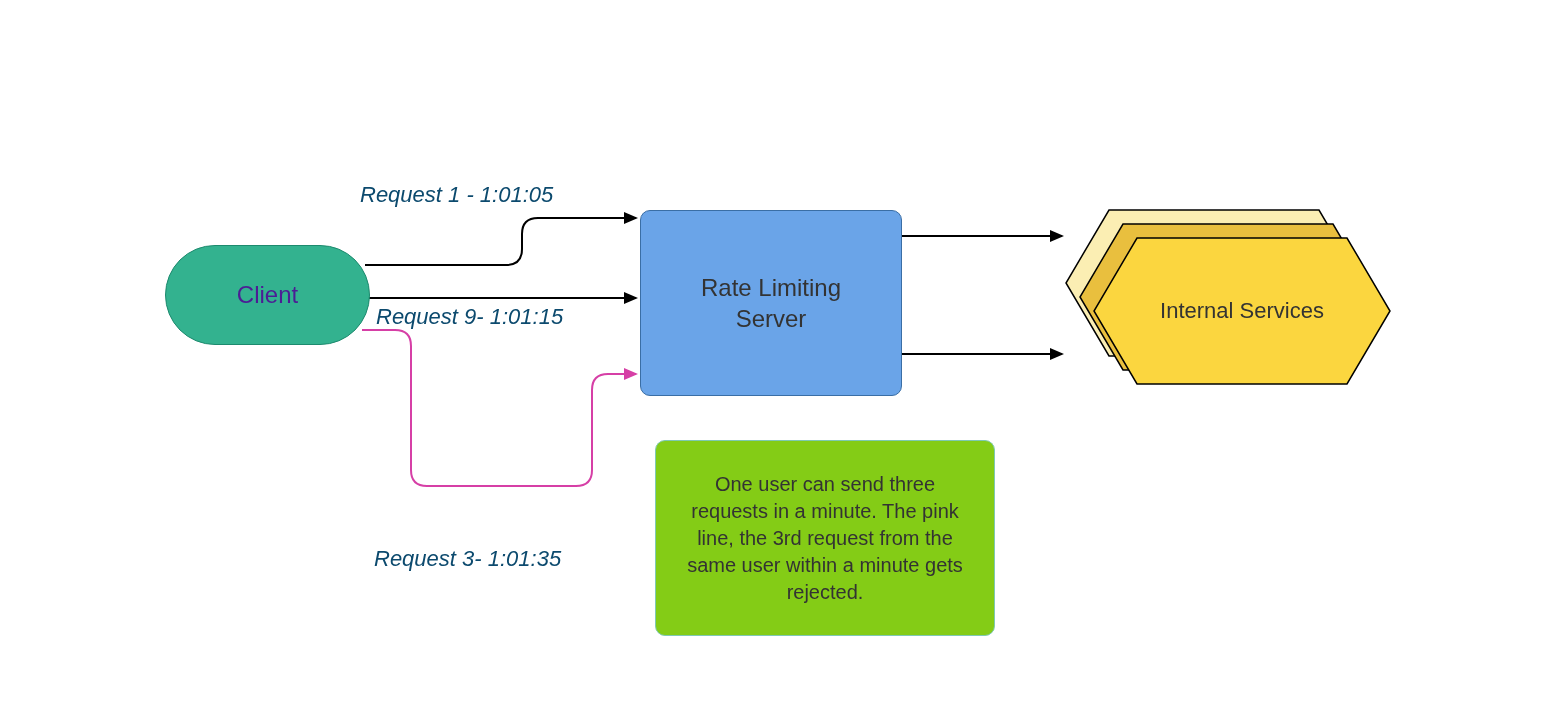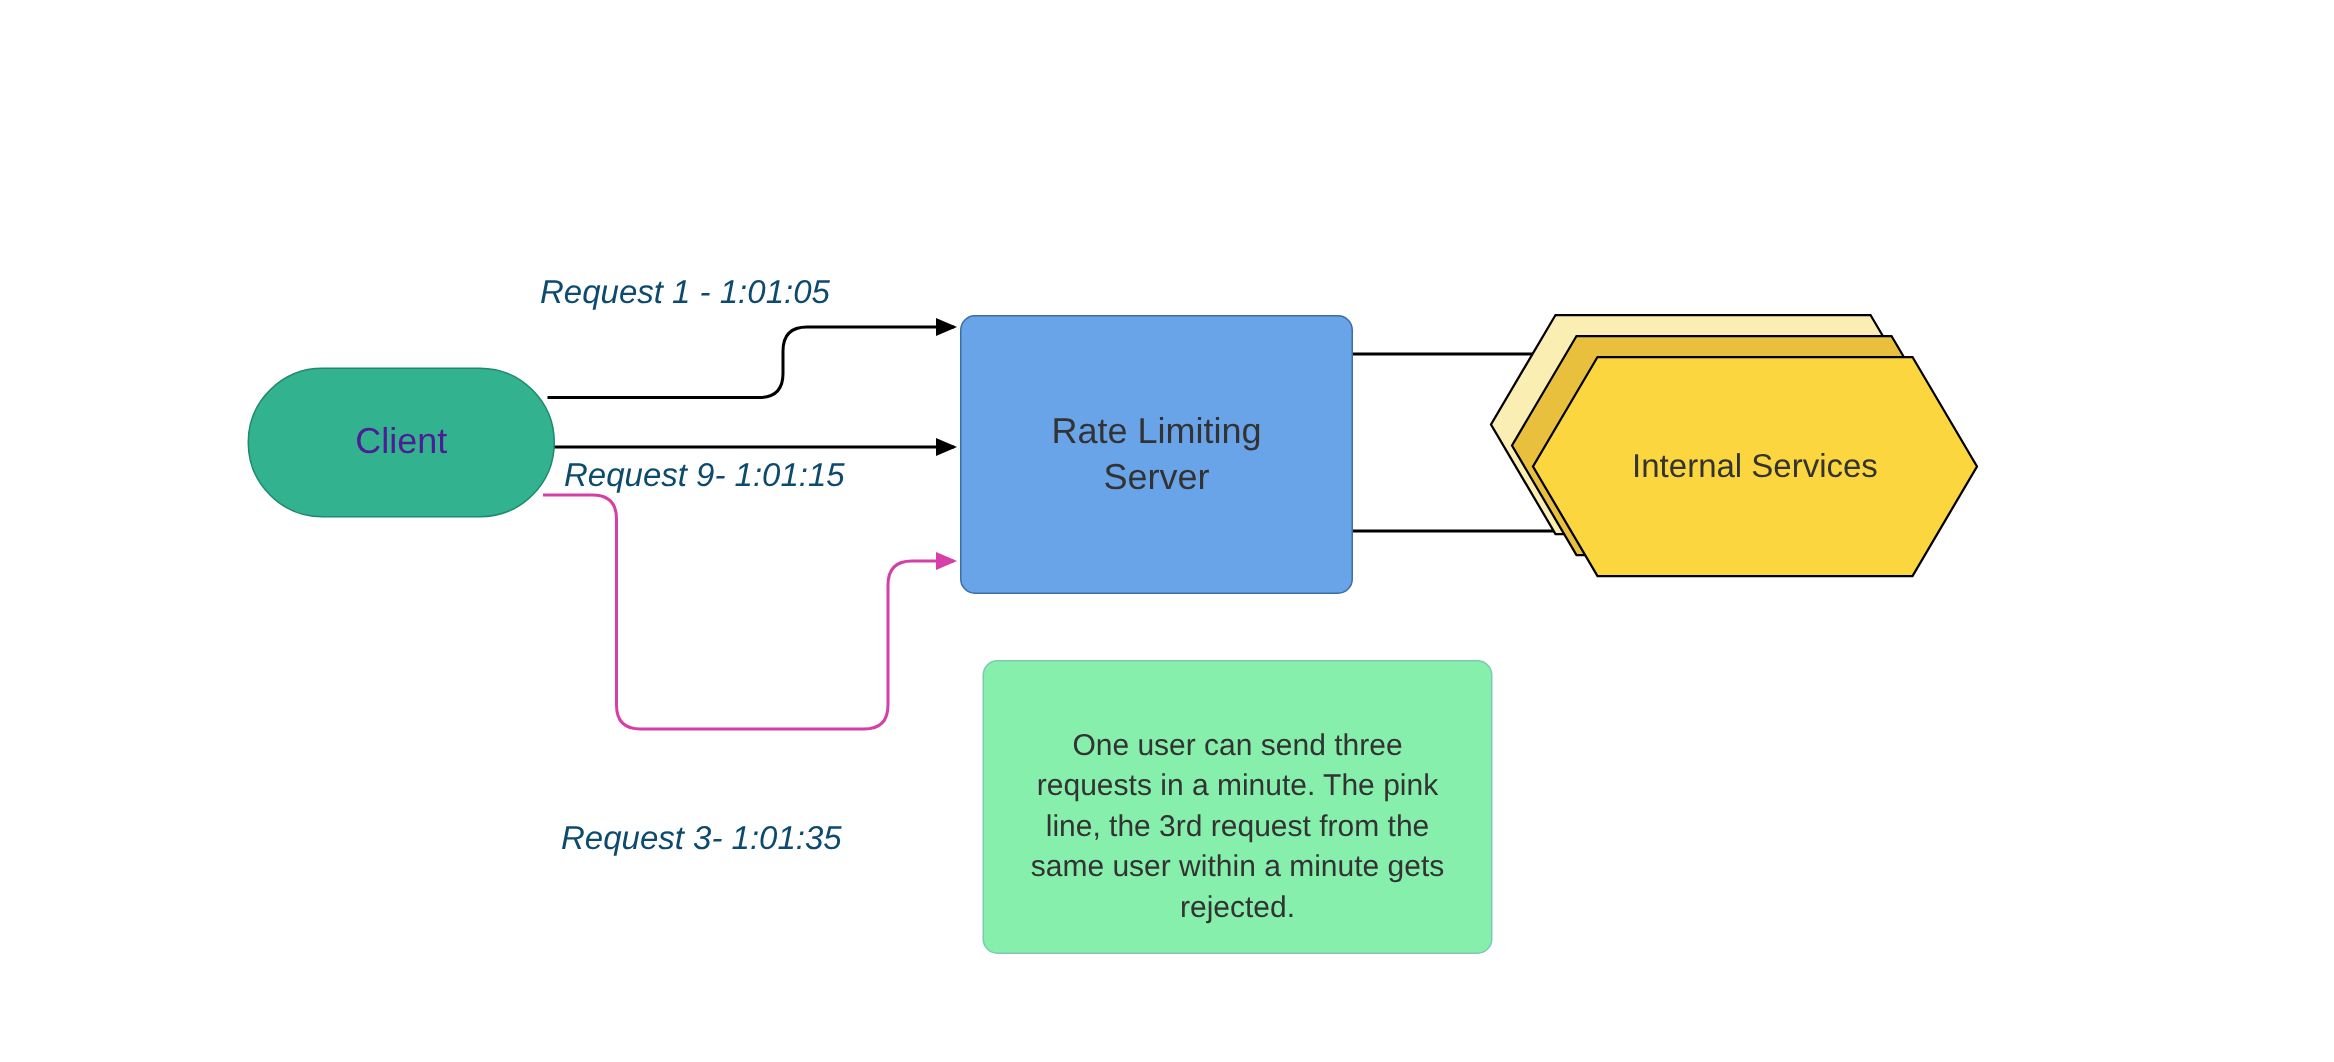--- a/index.html
+++ b/index.html
@@ -38,28 +38,27 @@
   }
   .server {
     background: #6aa4e8;
     border: 1px solid #3a6ea5;
     border-radius: 10px;
     color: #333333;
     font-size: 24px;
     line-height: 1.3;
   }
   .note {
-    background: #86efac;
+    background: #84cc16;
     border: 1px solid #7ec9b3;
     border-radius: 10px;
     color: #333333;
     font-size: 20px;
     line-height: 1.35;
     padding: 16px 20px;
-    align-items: flex-end;
   }
   .label {
     position: absolute;
     font-size: 22px;
     color: #0c4a6e;
     white-space: nowrap;
     font-style: italic;
   }
   .hex-stack {
     position: absolute;
@@ -112,21 +111,21 @@
     <span>Client</span>
   </div>
 
   <div class="node server" style="left:640px; top:210px; width:262px; height:186px;">
     <div>
       <span>Rate Limiting</span><br>
       <span>Server</span>
     </div>
   </div>
 
-  <div class="hex-stack" style="left:992px; top:208px; width:330px; height:180px;">
+  <div class="hex-stack" style="left:1064px; top:208px; width:330px; height:180px;">
 
     <div class="hex" style="left:0px; top:0px; width:300px; height:150px;">
       <svg width="300" height="150" viewBox="0 0 300 150">
         <polygon points="45,2 255,2 298,75 255,148 45,148 2,75" fill="#fbeeb3" stroke="#000000" stroke-width="1.5"></polygon>
       </svg>
     </div>
 
     <div class="hex" style="left:14px; top:14px; width:300px; height:150px;">
       <svg width="300" height="150" viewBox="0 0 300 150">
         <polygon points="45,2 255,2 298,75 255,148 45,148 2,75" fill="#e9bf3e" stroke="#000000" stroke-width="1.5"></polygon>

